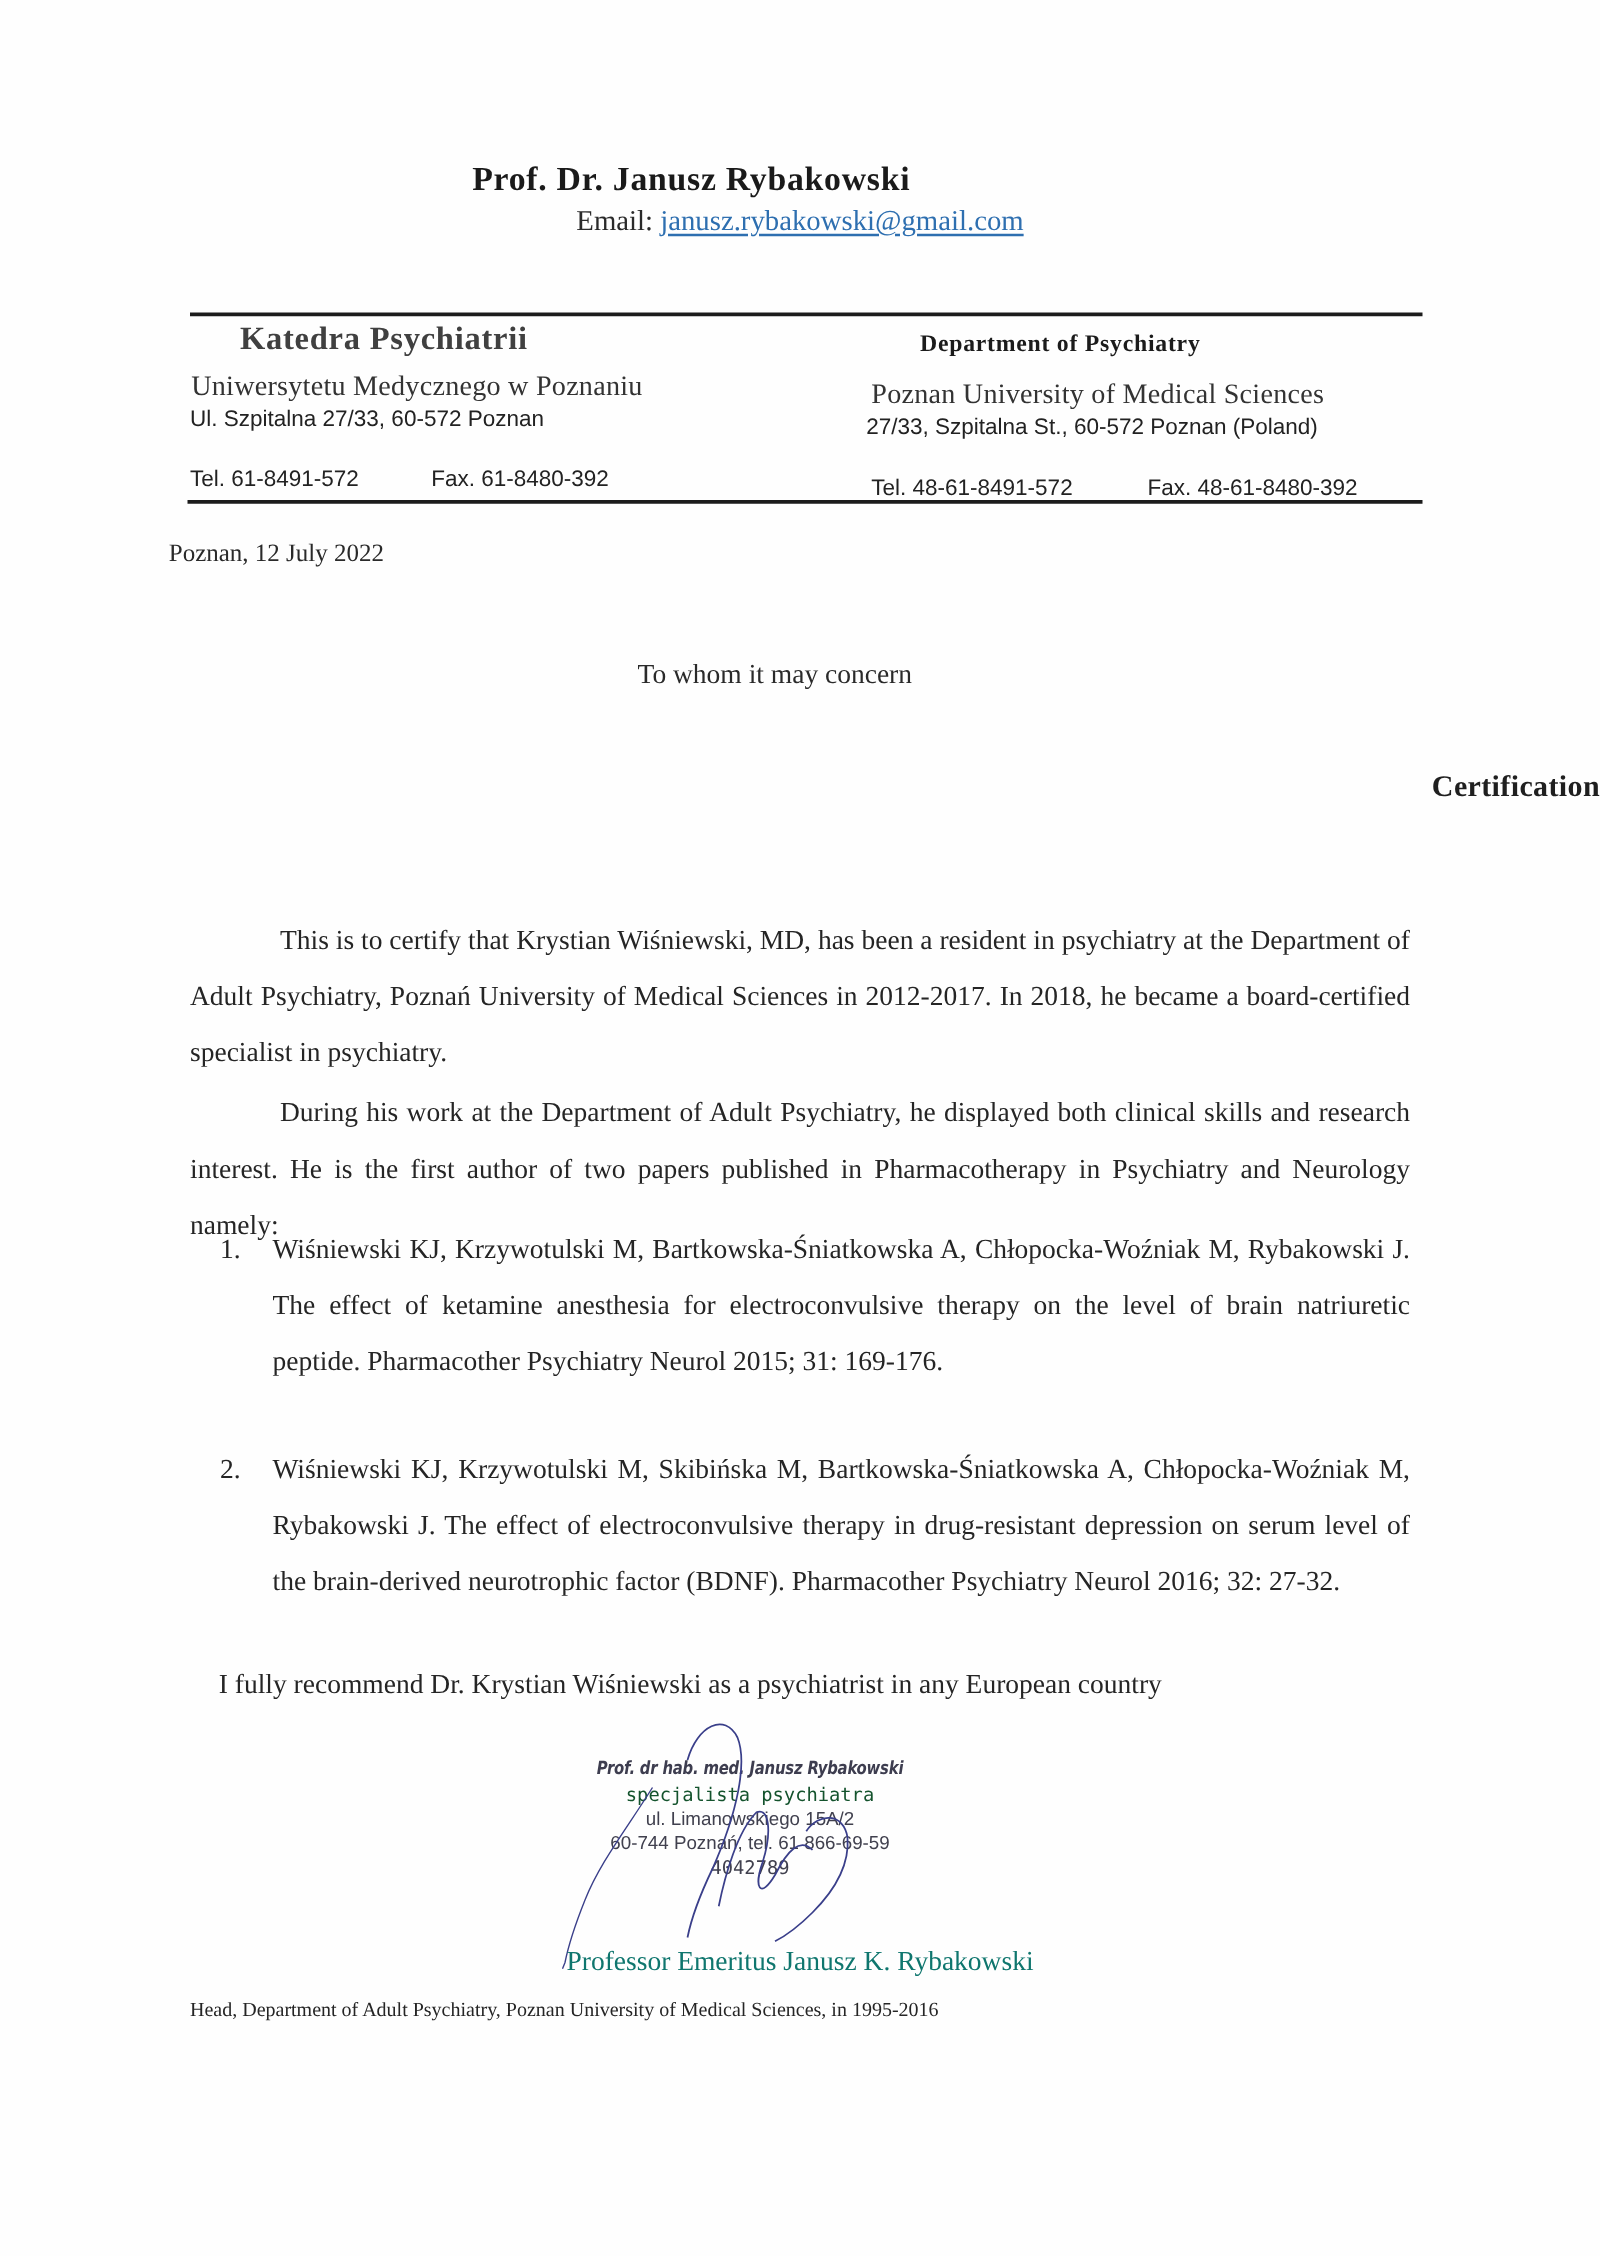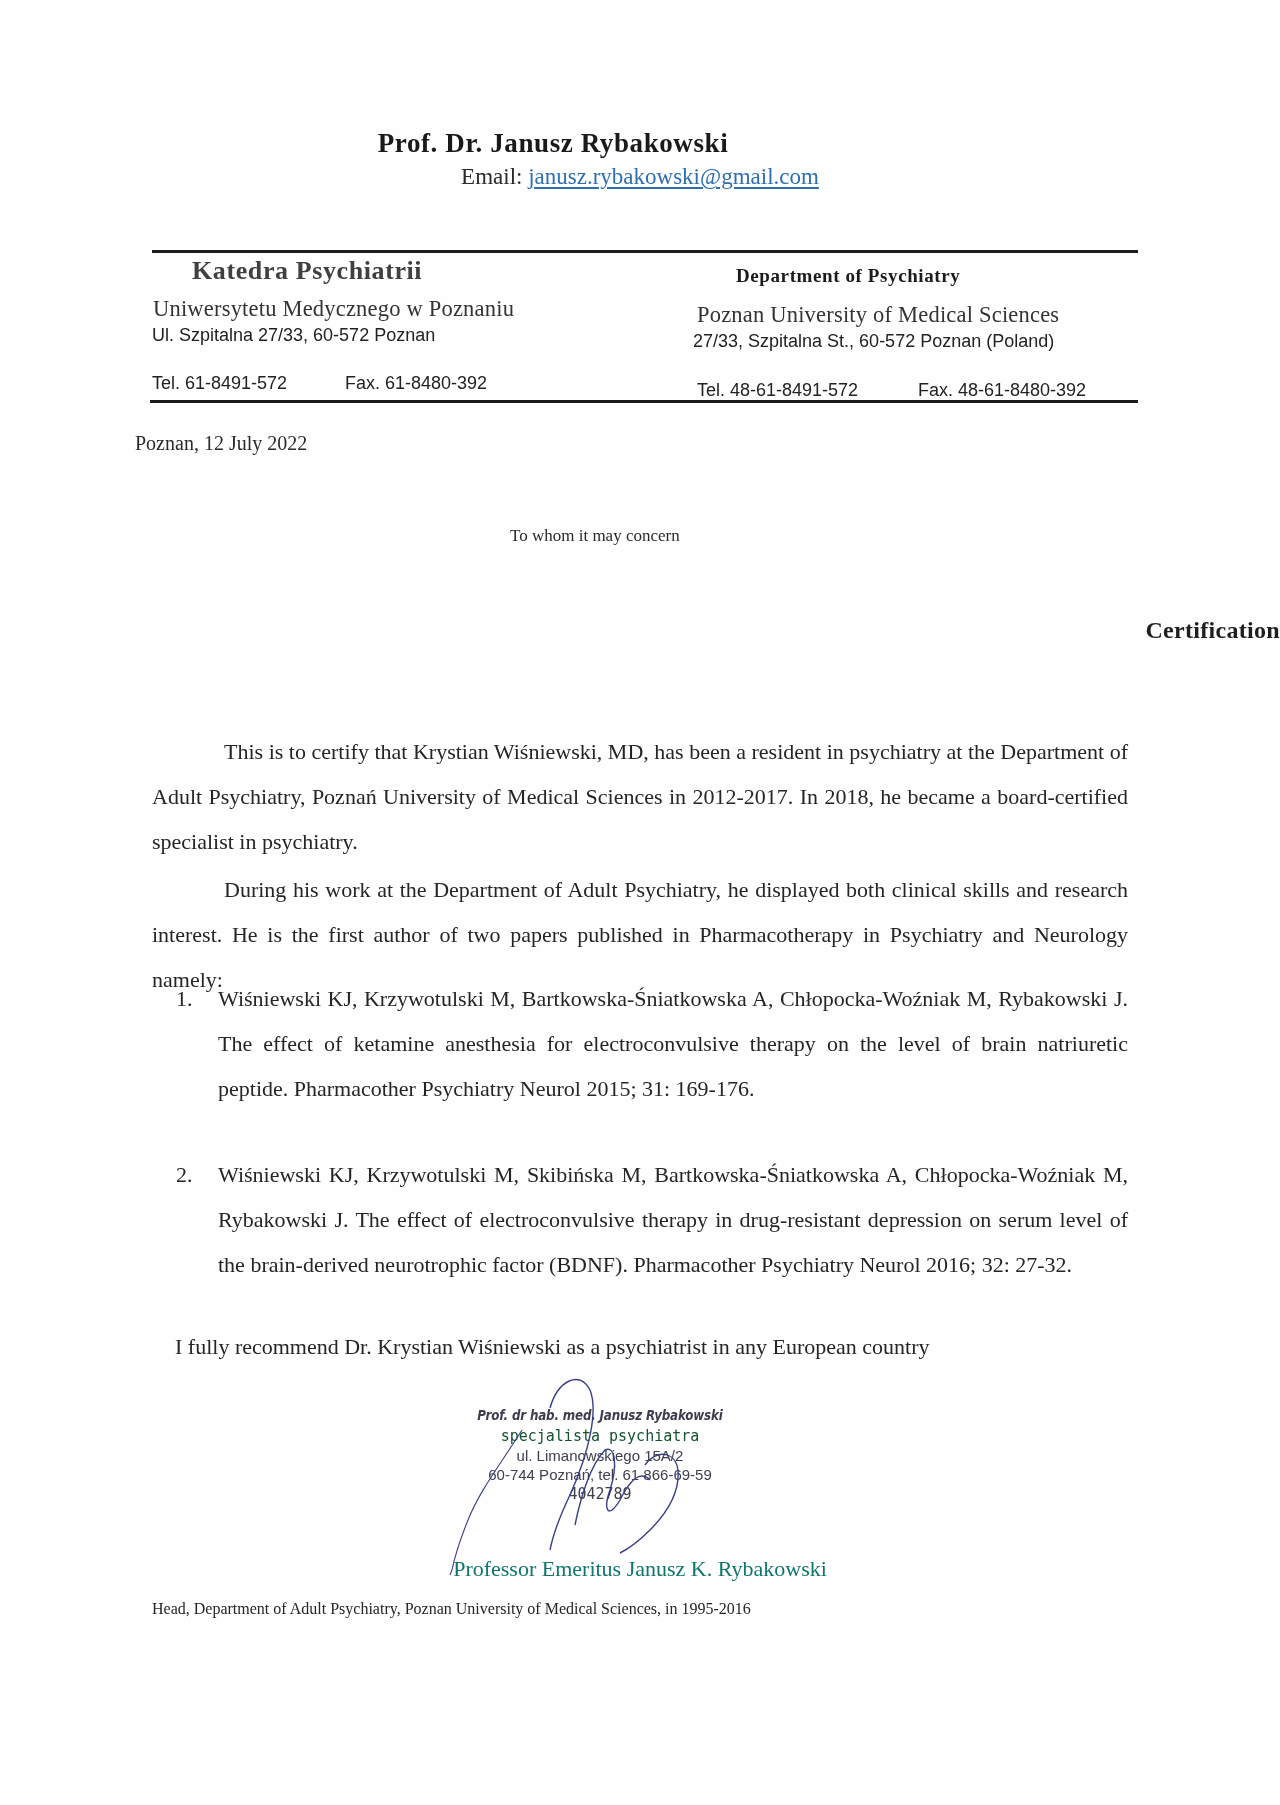--- a/index.html
+++ b/index.html
@@ -37,21 +37,21 @@
     .pl-fax { left: 345px; top: 373px; font-family: "Liberation Sans", sans-serif; font-size: 18px; color: #222; }
 
     .en-title { left: 736px; top: 265px; font-weight: bold; font-size: 19px; letter-spacing: 0.6px; color: #1b1b1b; }
     .en-univ { left: 697px; top: 302px; font-size: 22.5px; color: #333; letter-spacing: 0.2px; }
     .en-addr { left: 693px; top: 331px; font-family: "Liberation Sans", sans-serif; font-size: 18px; color: #222; }
     .en-phone { left: 697px; top: 380px; font-family: "Liberation Sans", sans-serif; font-size: 18px; color: #222; }
     .en-fax { left: 918px; top: 380px; font-family: "Liberation Sans", sans-serif; font-size: 18px; color: #222; }
 
     
     .date { left: 135px; top: 432px; font-size: 20px; color: #2a2a2a; }
-    .salutation { left: 510px; top: 526px; font-size: 17px; color: #2a2a2a; text-align: center; }
+    .salutation { left: 510px; top: 526px; font-size: 22px; color: #2a2a2a; text-align: center; }
     .cert-title { left: 0; width: 1280px; top: 617px; text-align: right; font-weight: bold; font-size: 24px; color: #1f1f1f; letter-spacing: 0.3px; }
 
     .para {
       position: absolute;
       font-size: 22px;
       line-height: 45px;
       color: #252525;
       text-align: justify;
     }
     .para-1 { left: 152px; top: 707px; width: 976px; text-indent: 72px; }

